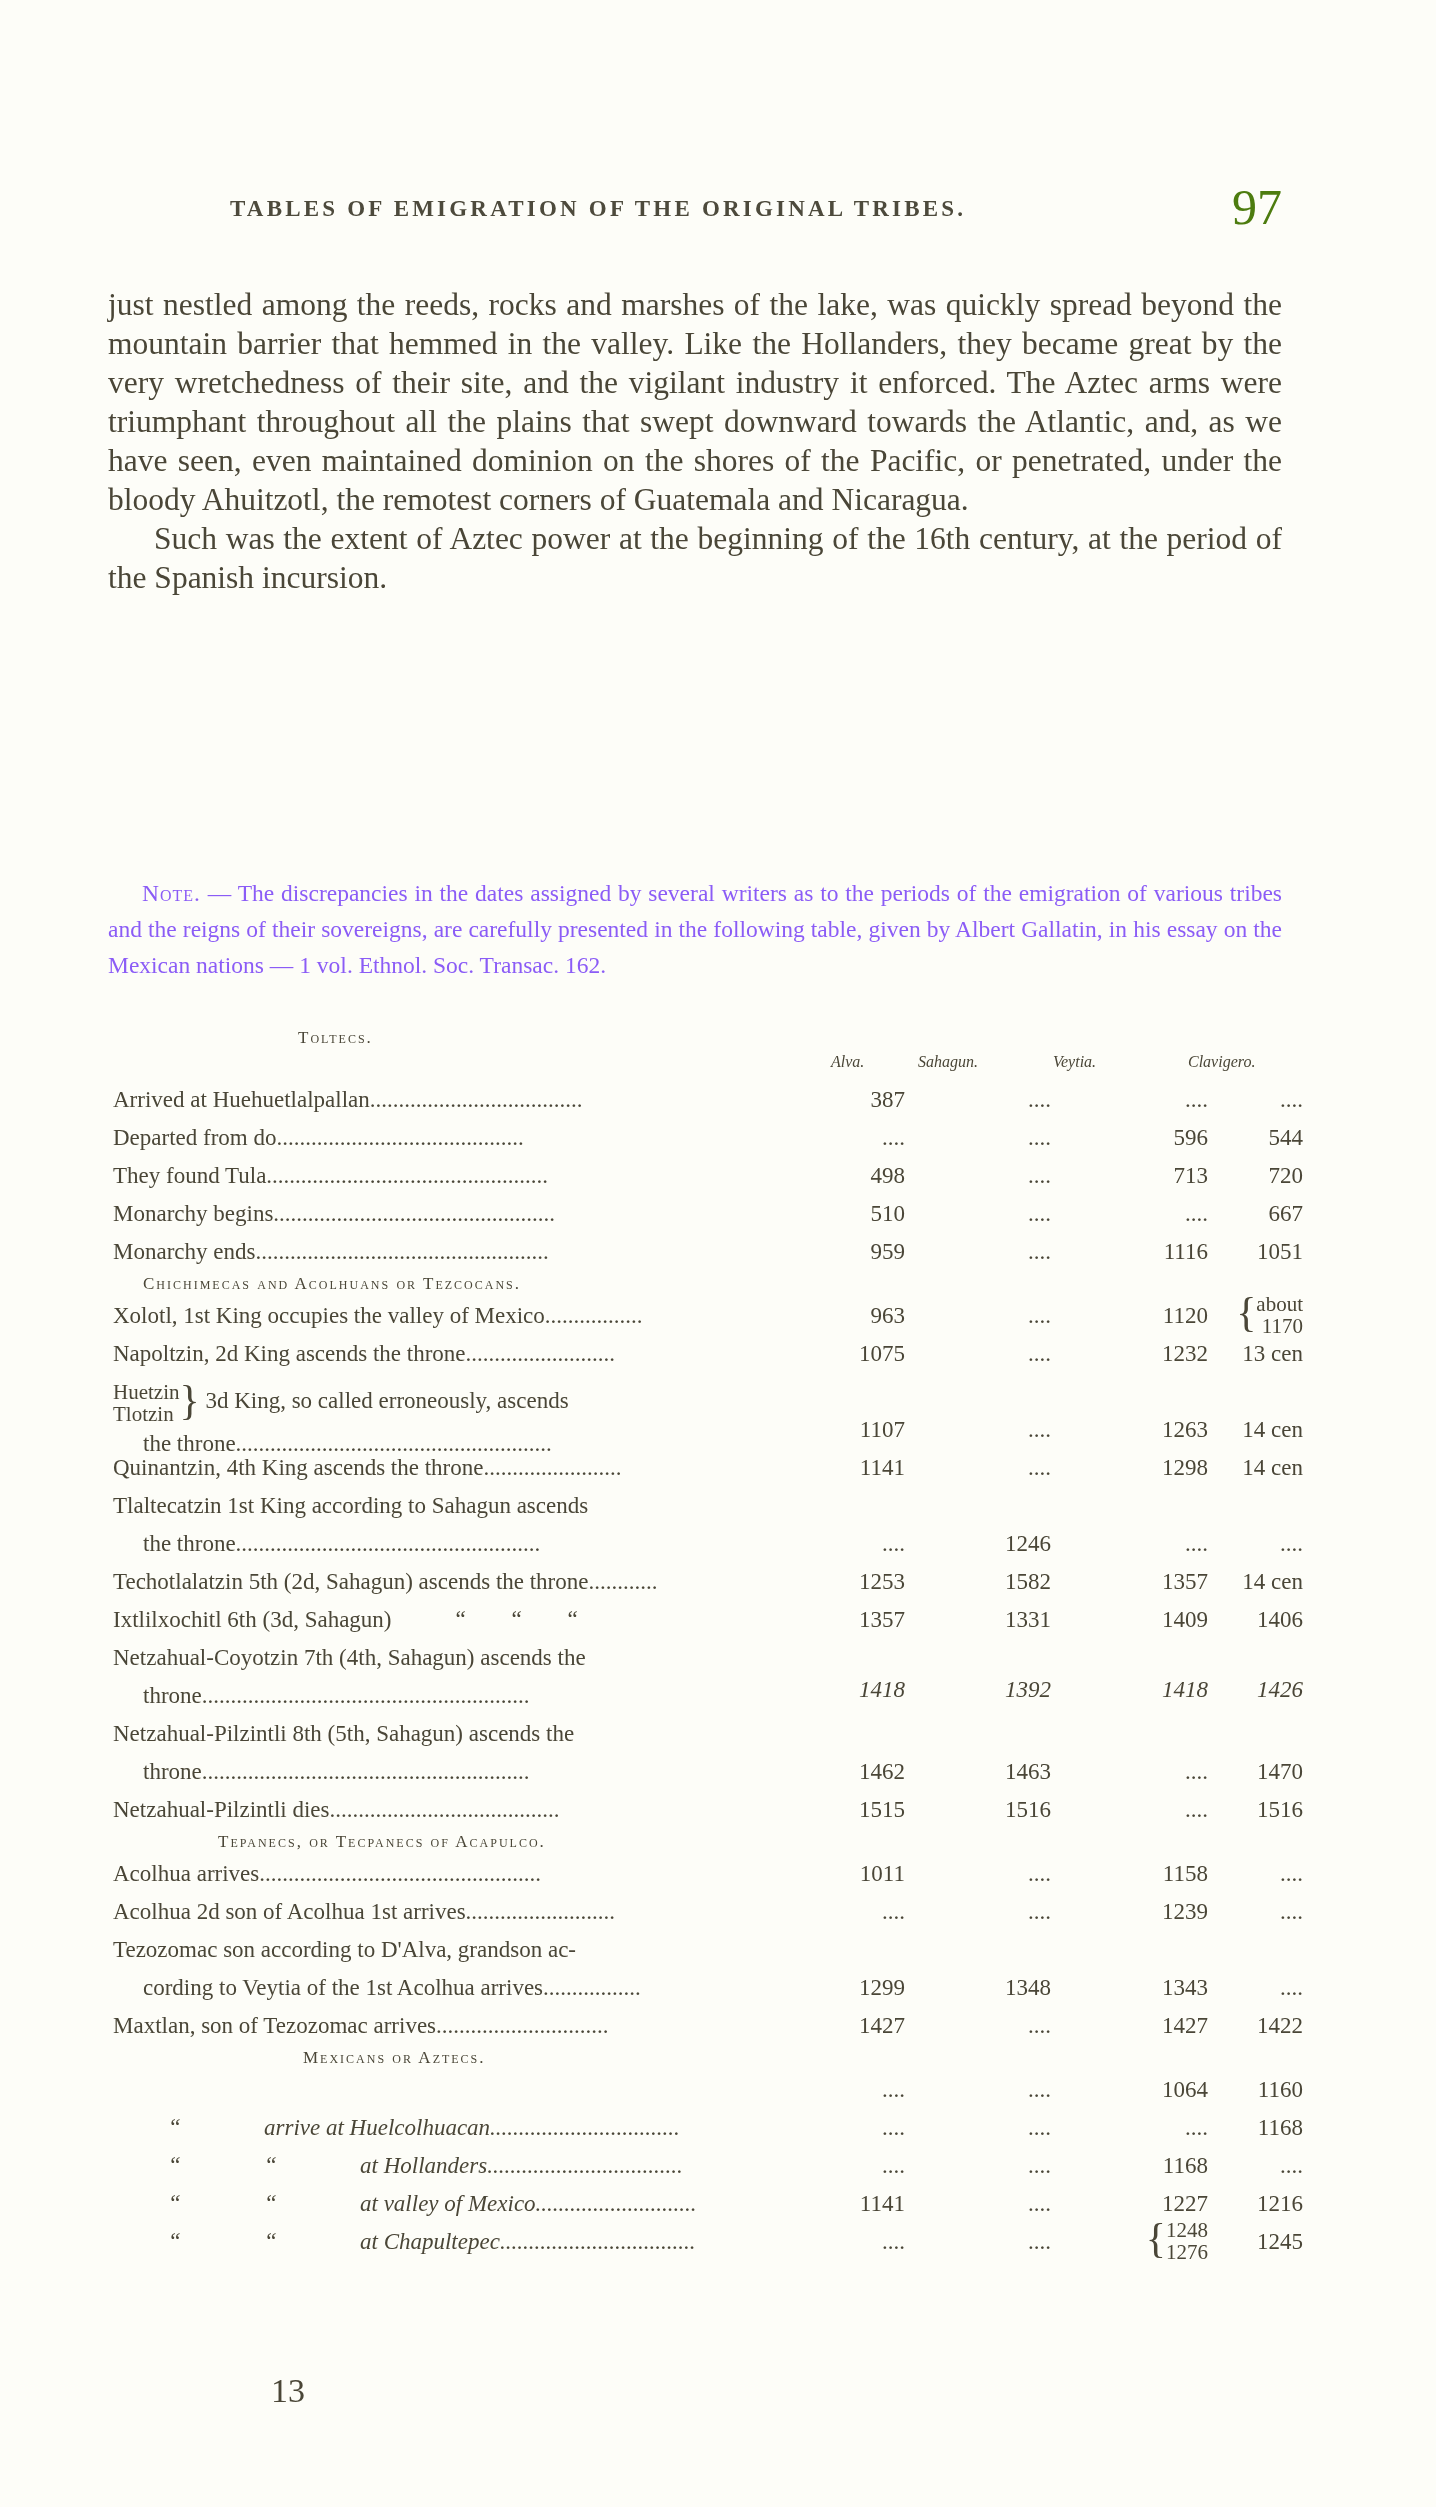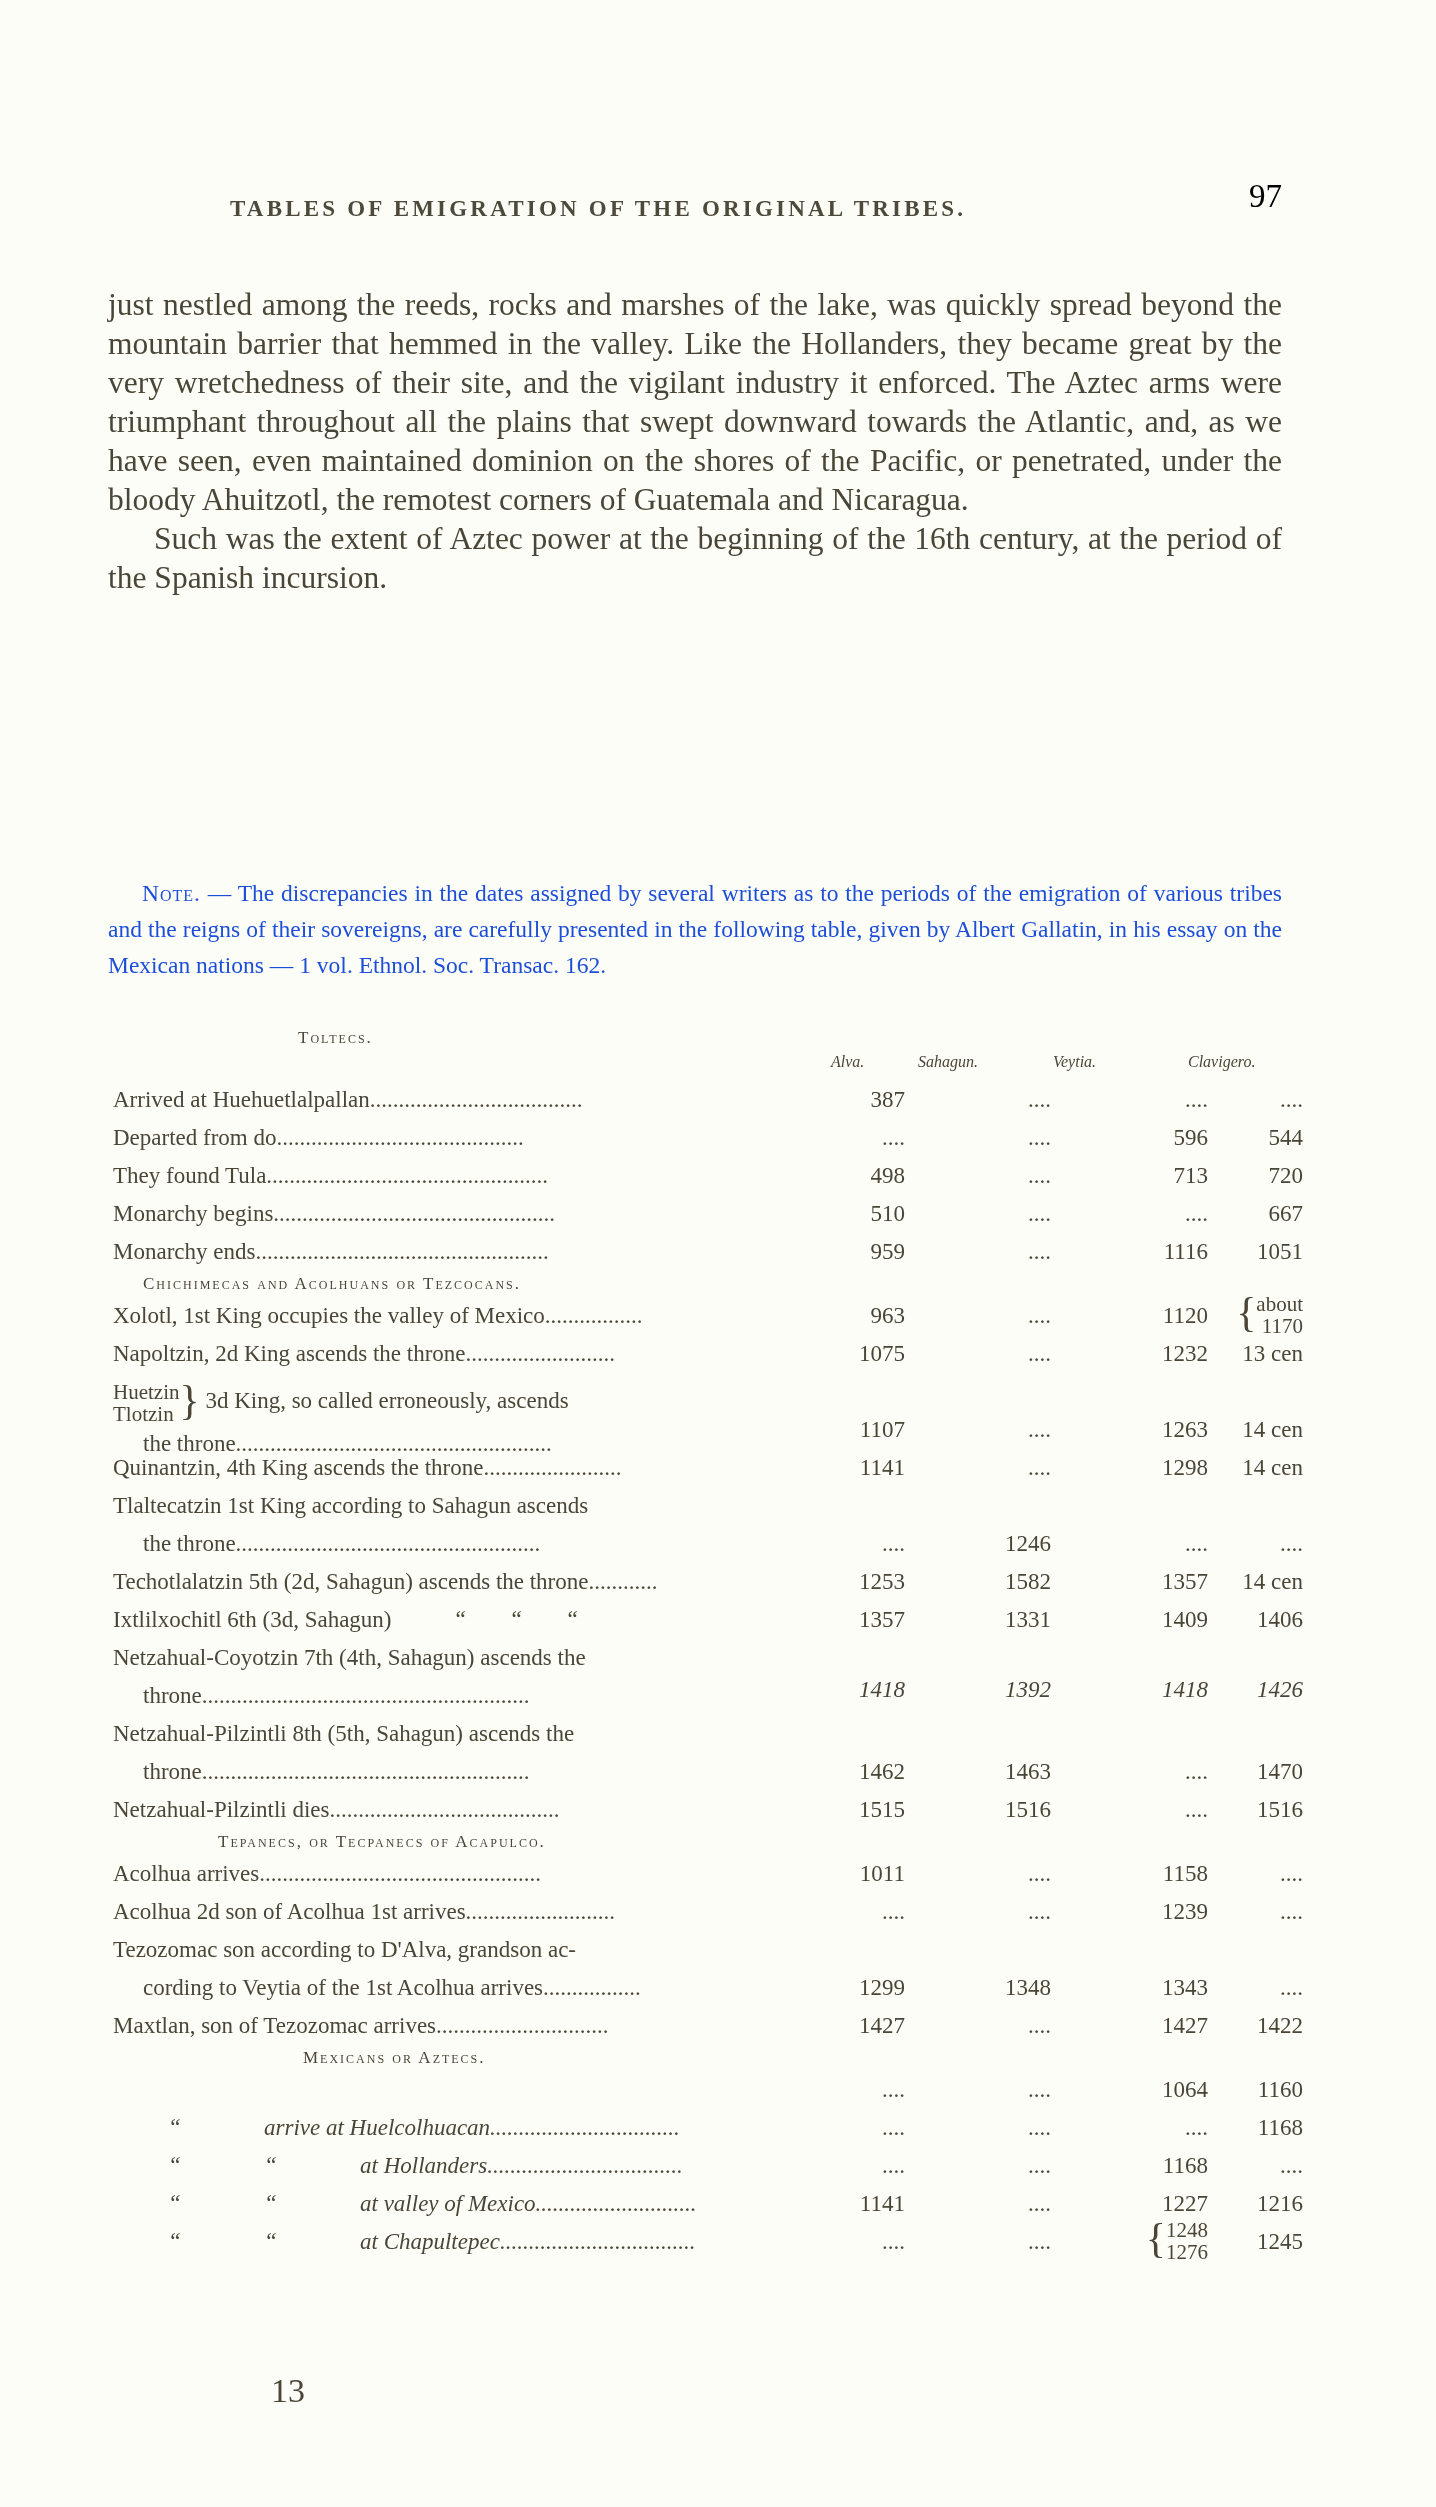--- a/index.html
+++ b/index.html
@@ -14,37 +14,37 @@
   .page { position: absolute; left: 0; top: 0; width: 1436px; height: 2507px; }
 
   
   .run-head {
     position: absolute; left: 230px; top: 196px; width: 1050px;
     font-size: 23px; font-weight: bold; letter-spacing: 3.2px;
     color: #4d4a3c;
   }
   .folio {
     position: absolute; right: 154px; top: 178px;
-    font-size: 33px; color: #000000;
+    font-size: 50px; color: #4d7c0f;
   }
 
   
   .body-text {
     position: absolute; left: 108px; top: 285px; width: 1174px;
     font-size: 31.5px; line-height: 39px;
     text-align: justify; color: #4a4637;
   }
   .body-text p { margin: 0; }
   .body-text p.indent { text-indent: 46px; }
 
   
   .note {
     position: absolute; left: 108px; top: 875px; width: 1174px;
     font-size: 23.5px; line-height: 36px; text-align: justify;
-    color: #1d4ed8;
+    color: #8b5cf6;
   }
   .note .note-label { font-variant: small-caps; letter-spacing: 1px; }
   .note p { margin: 0; text-indent: 34px; }
 
   
   .table {
     position: absolute; left: 113px; top: 1025px; width: 1175px;
     font-size: 23px; color: #4a4637;
   }
   .section-head {

